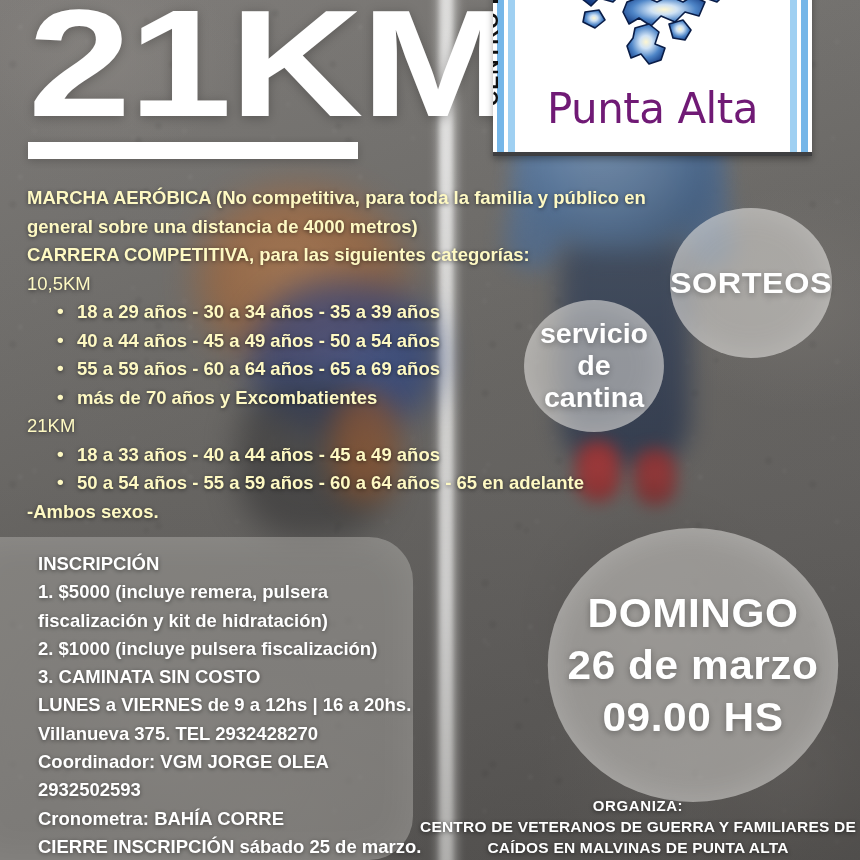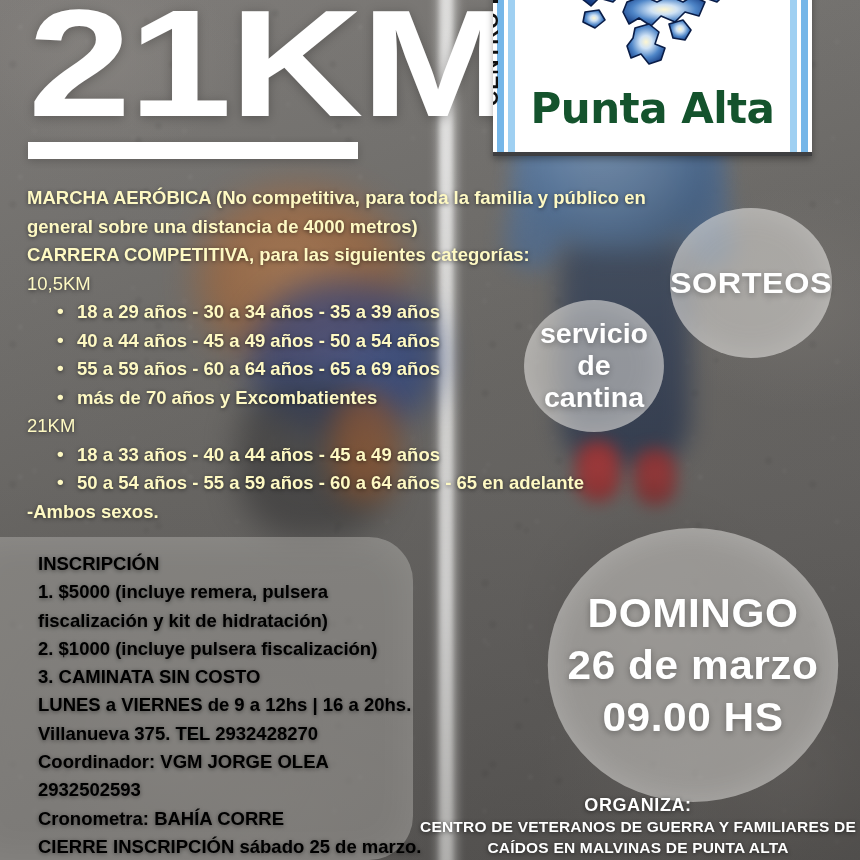--- a/index.html
+++ b/index.html
@@ -213,21 +213,21 @@
     transform:rotate(-90deg);
   }
 
   #logo-map {
     position:absolute; left:72px; top:6px; width:180px; height:132px;
   }
   #logo-title {
     position:absolute; left:0; right:0; top:150px;
     text-align:center;
     font-family:"DejaVu Sans","Liberation Sans", sans-serif;
-    font-size:42px; font-weight:bold; color:#14532d;
+    font-size:42px; font-weight:normal; color:#701a75;
     letter-spacing:-0.5px;
   }
 
   
   #body-copy {
     position:absolute; left:27px; top:184px; width:640px;
     color:#fef9c3;
     font-size:18.5px;
     line-height:28.5px;
     font-weight:bold;
@@ -278,40 +278,40 @@
   
   #inscription {
     position:absolute; left:-30px; top:537px;
     width:443px; height:323px;
     background:rgba(160,158,154,.52);
     border-radius:0 44px 44px 0;
     box-shadow:inset 0 0 40px rgba(255,255,255,.10);
   }
   #inscription-inner {
     position:absolute; left:68px; top:13px; right:22px;
-    color:#000000;
+    color:#ffffff;
     font-size:18.5px;
     line-height:28.3px;
     font-weight:bold;
     text-shadow:0 1px 4px rgba(0,0,0,.45);
   }
   #inscription-inner p { margin:0; white-space:nowrap; }
 
   
   #organiza {
     position:absolute; left:420px; right:4px; top:795px;
     text-align:center;
     color:#fff;
     font-size:15.5px;
     line-height:21px;
     font-weight:bold;
     letter-spacing:.2px;
     text-shadow:0 1px 4px rgba(0,0,0,.6);
   }
-  #organiza .line1 { font-size:18px; letter-spacing:.6px; }
+  #organiza .line1 { font-size:15px; letter-spacing:.6px; }
 </style>
 </head>
 <body>
 
 <div id="poster">
 
   <div class="bg-layer bg-asphalt"></div>
   <div class="bg-layer bg-speckle"></div>
   <div class="road-line"></div>
   <div class="road-line-2"></div>

